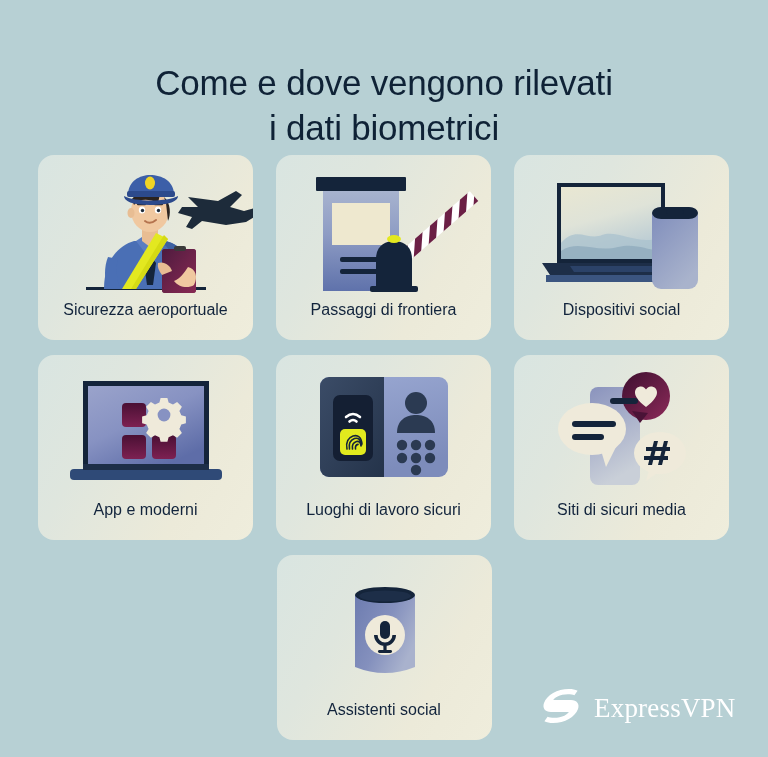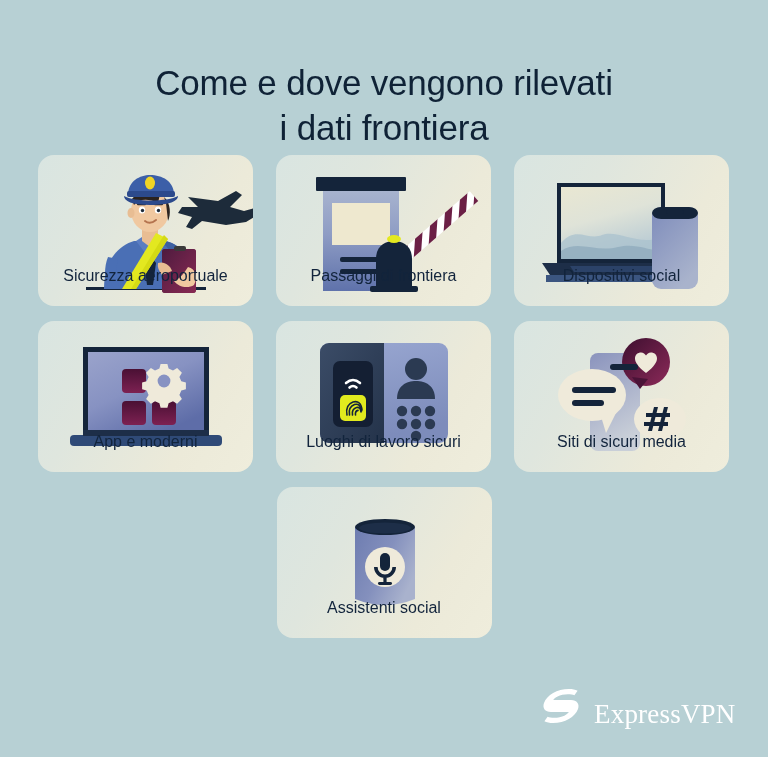--- a/index.html
+++ b/index.html
@@ -37,21 +37,21 @@
   }
   .row {
     display: flex;
     gap: 23px;
     margin-bottom: 15px;
   }
   .row.center { justify-content: center; }
 
   .card {
     width: 215px;
-    height: 151px;
+    height: 185px;
     border-radius: 16px;
     background: linear-gradient(120deg, #d9e5e1 0%, #dfe6de 32%, #ecead9 72%, #efeddc 100%);
     position: relative;
     overflow: hidden;
     box-sizing: border-box;
   }
   .card .art {
     position: absolute;
     left: 0; right: 0;
     top: 8px;
@@ -69,40 +69,40 @@
 
   
   .art svg { display: block; margin: 0 auto; }
 
   
   .brand {
     position: absolute;
     left: 539px;
     top: 686px;
     display: flex;
-    align-items: flex-end;
+    align-items: center;
     gap: 11px;
   }
   .brand .mark { flex: 0 0 auto; }
   .brand .wordmark {
     color: #ffffff;
     font-family: "Liberation Serif", serif;
     font-size: 27px;
     letter-spacing: 0.2px;
     white-space: nowrap;
   }
 </style>
 </head>
 <body>
 
 <div id="infographic">
 
   <h1 class="title">
     <span class="line">Come e dove vengono rilevati</span>
-    <span class="line">i dati frontiera</span>
+    <span class="line">i dati biometrici</span>
   </h1>
 
   <div class="grid">
 
     <div class="row">
 
       <div class="card">
         <div class="art">
           <svg width="215" height="130" viewBox="0 0 215 130">
 

